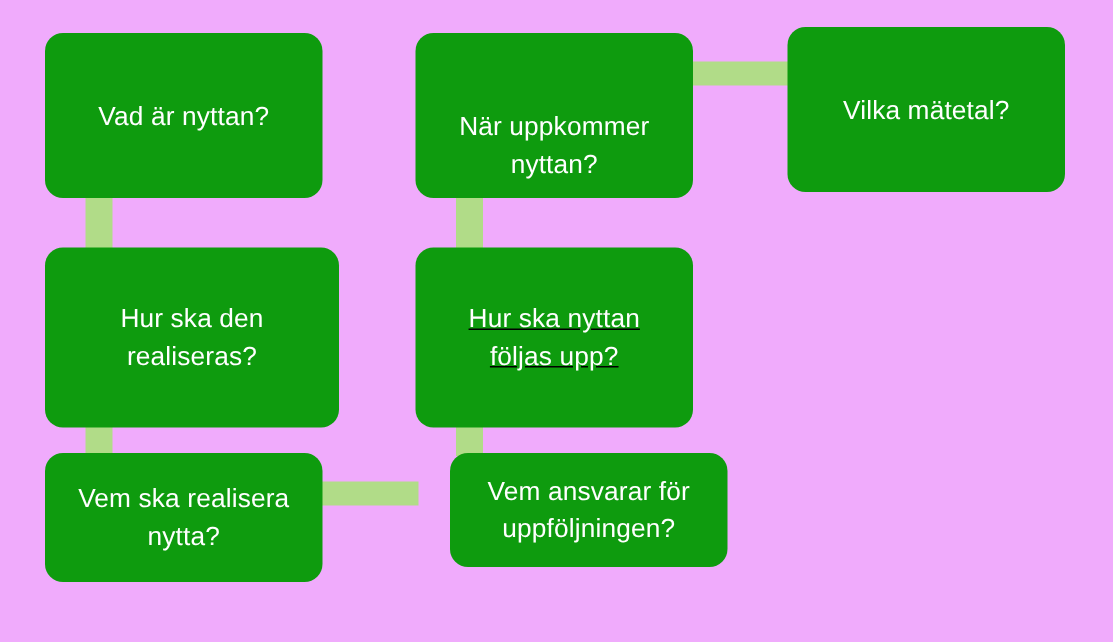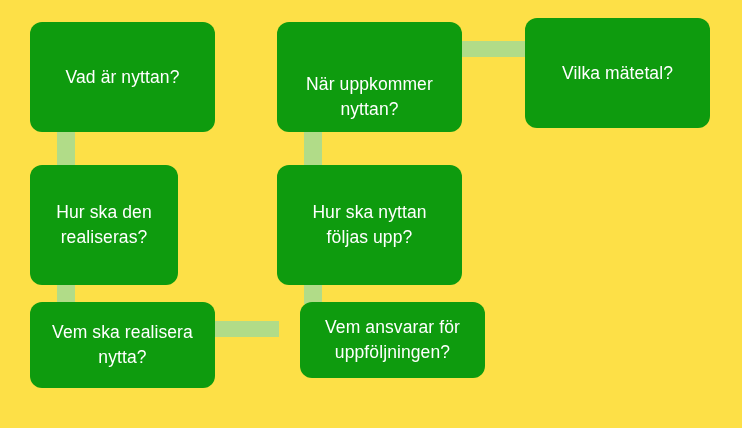--- a/index.html
+++ b/index.html
@@ -44,42 +44,42 @@
   }
   .connector {
     position: absolute;
     background: #B1DC88;
     z-index: 1;
   }
 </style>
 </head>
 <body>
 
-<div id="diagram" style="background: #fde047;">
+<div id="diagram" style="background: #f0abfc;">
     <div class="connector" style="left: 57px; top: 130px; width: 18px; height: 37px; background: rgb(177, 220, 136);"></div>
     <div class="connector" style="left: 304px; top: 130px; width: 18px; height: 37px; background: rgb(177, 220, 136);"></div>
     <div class="connector" style="left: 460px; top: 41px; width: 67px; height: 16px; background: rgb(177, 220, 136);"></div>
     <div class="connector" style="left: 57px; top: 283px; width: 18px; height: 21px; background: rgb(177, 220, 136);"></div>
     <div class="connector" style="left: 304px; top: 283px; width: 18px; height: 21px; background: rgb(177, 220, 136);"></div>
     <div class="connector" style="left: 213px; top: 321px; width: 66px; height: 16px; background: rgb(177, 220, 136);"></div>
     <div class="node" style="left: 30px; top: 22px; width: 185px; height: 110px; background: rgb(14, 155, 14);">
       <span class="node-label" style="color: rgb(255, 255, 255);">Vad är nyttan?</span>
     </div>
     <div class="node" style="left: 277px; top: 22px; width: 185px; height: 110px; background: rgb(14, 155, 14);">
       <span class="node-label" style="color: rgb(255, 255, 255); margin-top: 40px;">När uppkommer
 nyttan?</span>
     </div>
     <div class="node" style="left: 525px; top: 18px; width: 185px; height: 110px; background: rgb(14, 155, 14);">
       <span class="node-label" style="color: rgb(255, 255, 255);">Vilka mätetal?</span>
     </div>
-    <div class="node" style="left: 30px; top: 165px; width: 148px; height: 120px; background: rgb(14, 155, 14);">
+    <div class="node" style="left: 30px; top: 165px; width: 196px; height: 120px; background: rgb(14, 155, 14);">
       <span class="node-label" style="color: rgb(255, 255, 255);">Hur ska den
 realiseras?</span>
     </div>
-    <div class="node" style="left: 277px; top: 165px; width: 185px; height: 120px; background: rgb(14, 155, 14);">
+    <div class="node" style="left: 277px; top: 165px; width: 185px; height: 120px; background: rgb(14, 155, 14); text-decoration: underline;">
       <span class="node-label" style="color: rgb(255, 255, 255);">Hur ska nyttan
 följas upp?</span>
     </div>
     <div class="node" style="left: 30px; top: 302px; width: 185px; height: 86px; background: rgb(14, 155, 14);">
       <span class="node-label" style="color: rgb(255, 255, 255);">Vem ska realisera
 nytta?</span>
     </div>
     <div class="node" style="left: 277px; top: 302px; width: 185px; height: 76px; background: rgb(14, 155, 14); margin-left: 23px;">
       <span class="node-label" style="color: rgb(255, 255, 255);">Vem ansvarar för
 uppföljningen?</span>

